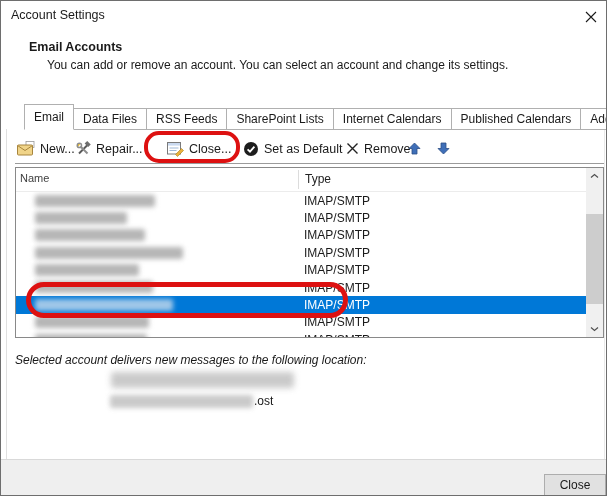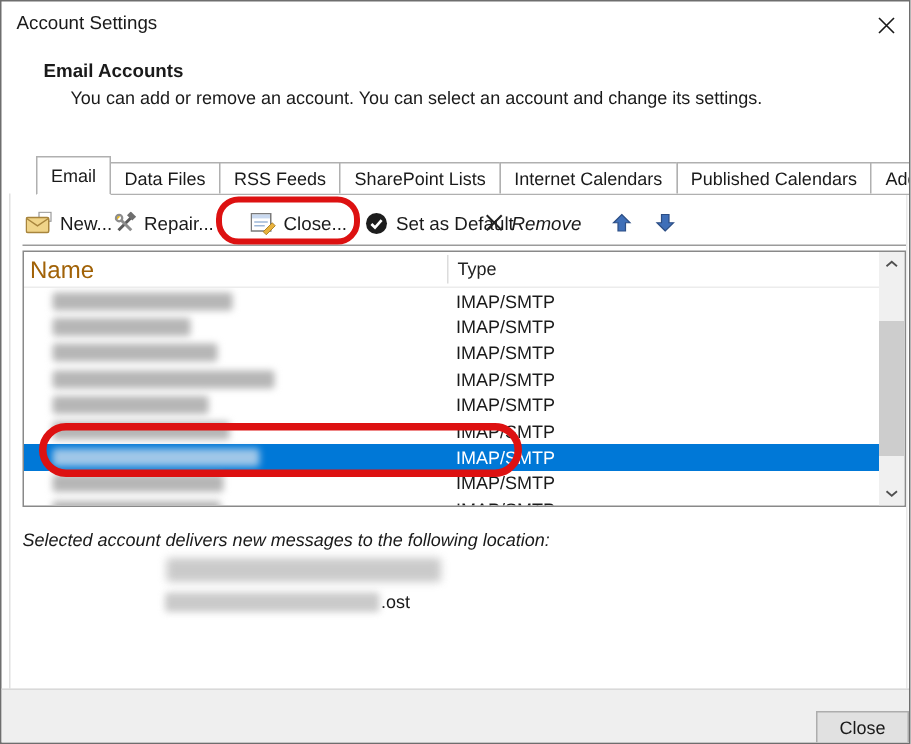--- a/index.html
+++ b/index.html
@@ -25,21 +25,21 @@
        padding:0 9px;display:flex;align-items:center;font-size:12px;margin-left:-1px;white-space:nowrap;cursor:pointer;}
   .tab.selected{height:26px;margin-bottom:-1px;border-bottom:1px solid #fff;z-index:2;}
   
   .toolbar{left:14px;top:133px;width:589px;height:29px;}
   .tb-item{position:absolute;top:0;height:29px;display:flex;align-items:center;gap:5px;font-size:12.5px;cursor:pointer;white-space:nowrap;}
   .tb-sep{left:14px;top:162px;width:589px;height:1px;background:#9b9b9b;}
   .ring-change{left:143px;top:130px;width:96px;height:32px;border:4px solid var(--annotation_red,#dd1111);border-radius:15px;z-index:50;pointer-events:none;box-sizing:border-box;}
   
   .acct-table{left:14px;top:166px;width:589px;height:171px;border:1px solid #898989;box-sizing:border-box;background:#fff;overflow:hidden;}
   .tbl-header{position:absolute;left:0;top:0;right:17px;height:23px;background:#fff;}
-  .tbl-header .col-name{position:absolute;left:4px;top:4px;font-size:16px;color:#a16207;}
+  .tbl-header .col-name{position:absolute;left:4px;top:4px;font-size:11px;color:#404040;}
   .tbl-header .col-type{position:absolute;left:289px;top:4px;font-size:12px;color:#222;}
   .col-sep{position:absolute;left:282px;top:2px;width:1px;height:19px;background:#dcdcdc;}
   .hdr-underline{position:absolute;left:0;top:23px;right:17px;height:1px;background:#ececec;}
   .rows{position:absolute;left:0;top:24px;right:17px;bottom:0;overflow:hidden;}
   .row{position:relative;height:17.4px;cursor:pointer;}
   .row .type-cell{position:absolute;left:288px;top:50%;transform:translateY(-50%);font-size:12px;}
   .row .name-redact{position:absolute;left:19px;top:2.5px;height:12px;background:#b6b6b6;filter:blur(2.6px);border-radius:2px;}
   .row.selected{background:var(--selection_blue,#0078d7);color:#fff;}
   .row.selected .name-redact{background:#bcd5ec;opacity:.85;}
   
@@ -124,21 +124,21 @@
   </div>
   <div class="tb-item" style="left:228px;">
     <span>
       <svg width="16" height="16" viewBox="0 0 16 16">
         <circle cx="8" cy="8" r="7" fill="#1d1d1d"></circle>
         <path d="M4.6 8.3 L7 10.7 L11.4 5.7" stroke="#ffffff" stroke-width="1.8" fill="none"></path>
       </svg>
     </span>
     <span>Set as Default</span>
   </div>
-  <div class="tb-item" style="left:308px;font-style:italic;">
+  <div class="tb-item" style="left:331px;">
     <span>
       <svg width="13" height="13" viewBox="0 0 13 13">
           <path d="M1.5 1.5 L11.5 11.5 M11.5 1.5 L1.5 11.5" stroke="#222" stroke-width="1.4"></path>
         </svg>
     </span>
     <span>Remove</span>
   </div>
   <div class="tb-item" style="left:392px;">
     <span>
       <svg width="15" height="15" viewBox="0 0 15 15">

